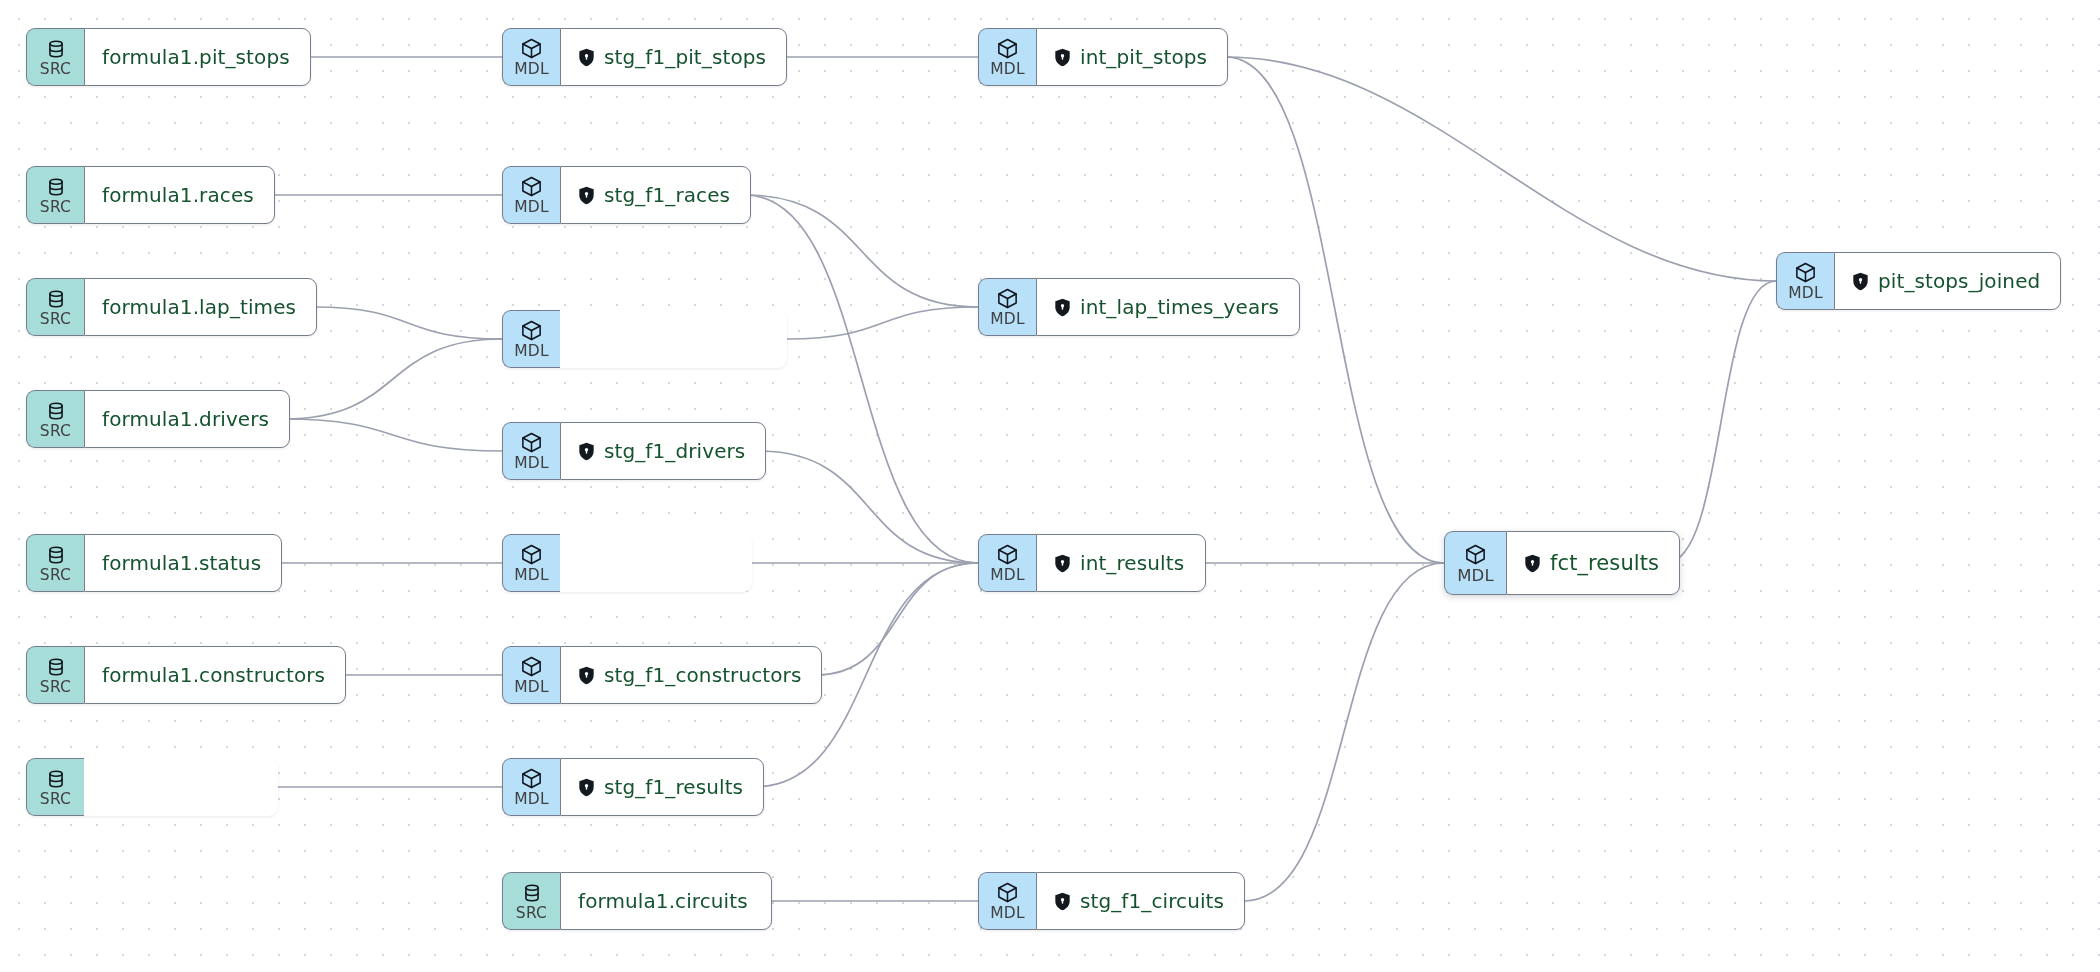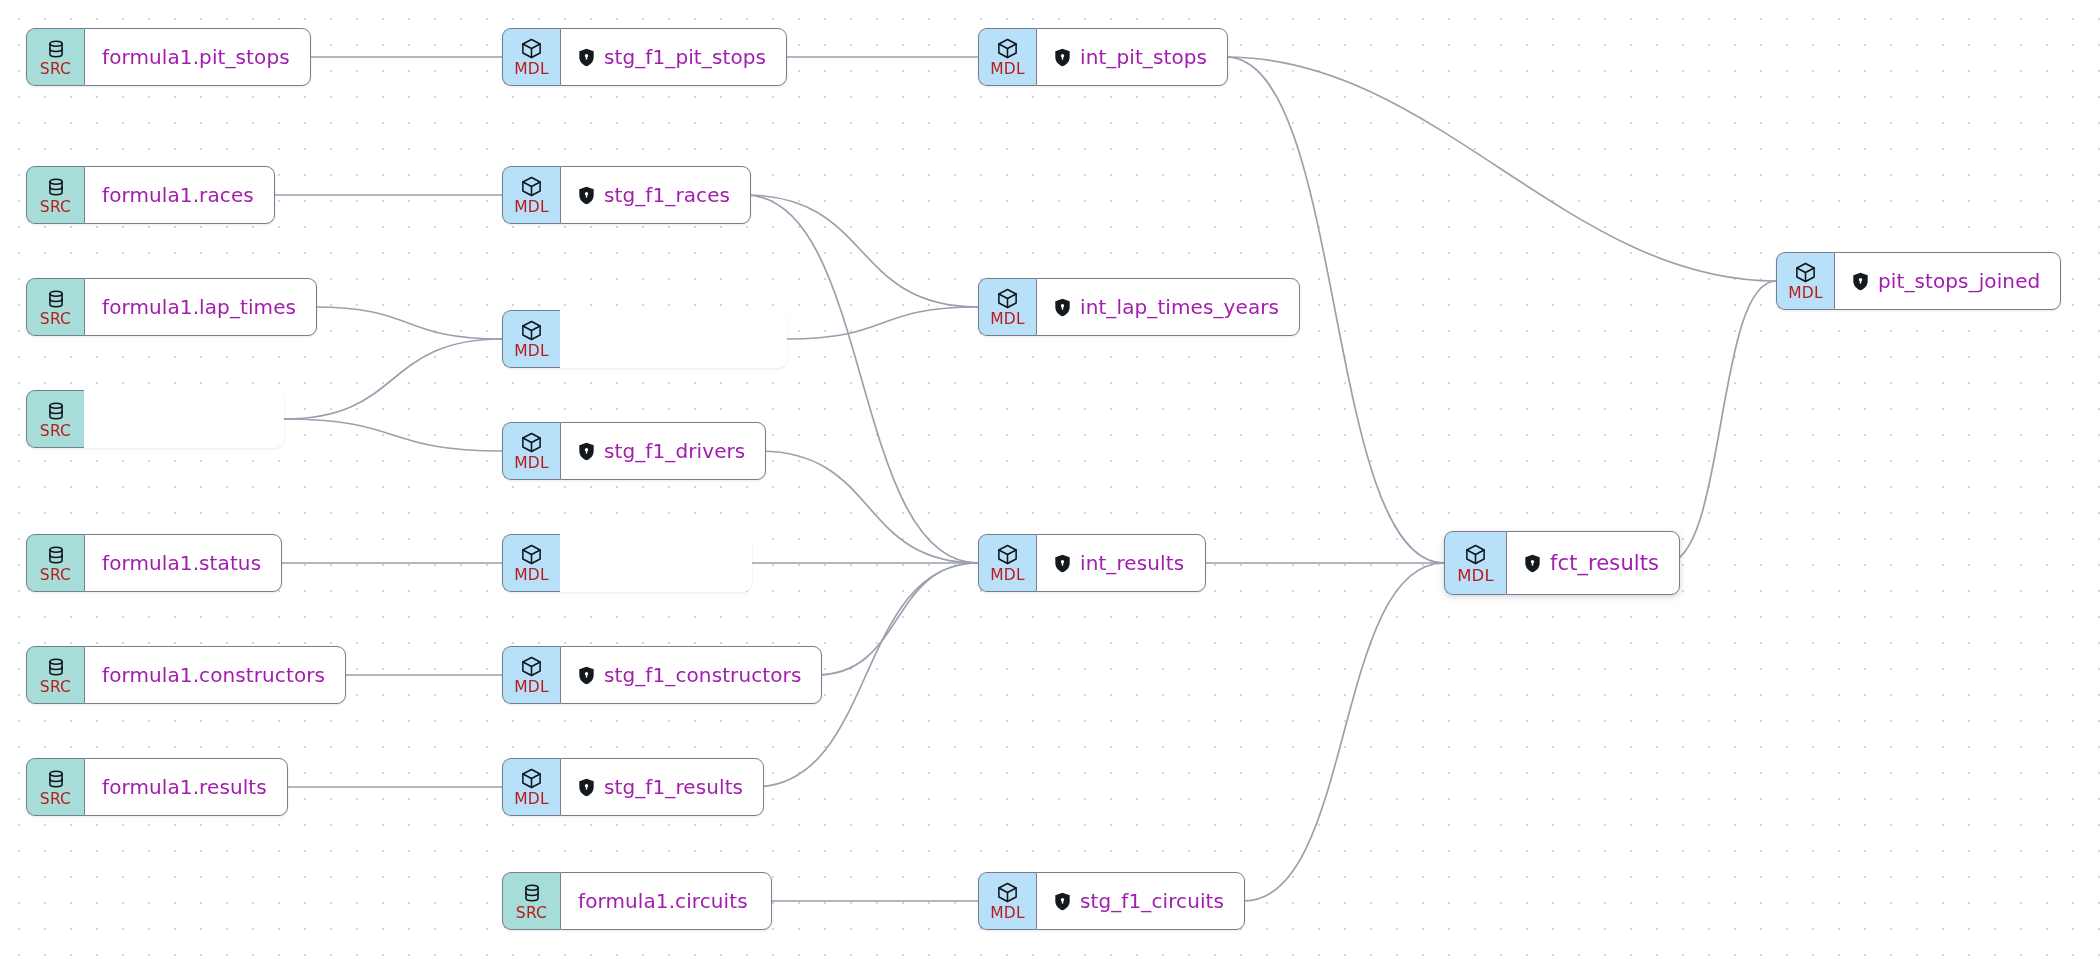--- a/index.html
+++ b/index.html
@@ -56,40 +56,40 @@
     box-sizing:border-box;
   }
   .node .icon-pane .glyph{
     display:block;
     line-height:0;
     margin-top:1px;
   }
   .node .icon-pane .code{
     font-size:15.5px;
     letter-spacing:.2px;
-    color:#b91c1c;
+    color:#404040;
     line-height:1;
     margin-top:1px;
     font-family:"DejaVu Sans","Liberation Sans",sans-serif;
   }
   .node .body{
     flex:1 1 auto;
     display:flex;
     align-items:center;
     gap:9px;
     padding:0 20px 0 17px;
     border:1.4px solid #767d8d;
     border-radius:0 9px 9px 0;
     background:#ffffff;
     box-sizing:border-box;
     white-space:nowrap;
   }
   .node .label{
     font-size:20px;
-    color:#a21caf;
+    color:#14532d;
     line-height:1;
     letter-spacing:.1px;
   }
   .node.src  .icon-pane{ background:#a6ddd8; }
   .node.mdl  .icon-pane{ background:#b8e1f9;justify-content:center; }
 
   
   .node.selected{
     height:64px;
     filter:drop-shadow(0 2px 3px rgba(35,42,61,.20));
@@ -171,20 +171,23 @@
       </div>
       <div class="node src" style="left: 26px; top: 390px; width: 258px;">
         <div class="icon-pane">
           <span class="glyph"><svg width="22" height="22" viewBox="0 0 24 24" fill="none" stroke="#10141c" stroke-width="1.7" stroke-linecap="round" stroke-linejoin="round">
               <ellipse cx="12" cy="6.2" rx="6.6" ry="2.7"></ellipse>
               <path d="M5.4 6.2v11.6c0 1.5 3 2.7 6.6 2.7s6.6-1.2 6.6-2.7V6.2"></path>
               <path d="M5.4 12c0 1.5 3 2.7 6.6 2.7s6.6-1.2 6.6-2.7"></path>
             </svg></span>
           <span class="code">SRC</span>
         </div>
+        <div class="body">
+          <span class="label">formula1.drivers</span>
+        </div>
       </div>
       <div class="node src" style="left: 26px; top: 534px; width: 253px;">
         <div class="icon-pane">
           <span class="glyph"><svg width="22" height="22" viewBox="0 0 24 24" fill="none" stroke="#10141c" stroke-width="1.7" stroke-linecap="round" stroke-linejoin="round">
               <ellipse cx="12" cy="6.2" rx="6.6" ry="2.7"></ellipse>
               <path d="M5.4 6.2v11.6c0 1.5 3 2.7 6.6 2.7s6.6-1.2 6.6-2.7V6.2"></path>
               <path d="M5.4 12c0 1.5 3 2.7 6.6 2.7s6.6-1.2 6.6-2.7"></path>
             </svg></span>
           <span class="code">SRC</span>
         </div>
@@ -206,23 +209,20 @@
         </div>
       </div>
       <div class="node src" style="left: 26px; top: 758px; width: 252px;">
         <div class="icon-pane">
           <span class="glyph"><svg width="22" height="22" viewBox="0 0 24 24" fill="none" stroke="#10141c" stroke-width="1.7" stroke-linecap="round" stroke-linejoin="round">
               <ellipse cx="12" cy="6.2" rx="6.6" ry="2.7"></ellipse>
               <path d="M5.4 6.2v11.6c0 1.5 3 2.7 6.6 2.7s6.6-1.2 6.6-2.7V6.2"></path>
               <path d="M5.4 12c0 1.5 3 2.7 6.6 2.7s6.6-1.2 6.6-2.7"></path>
             </svg></span>
           <span class="code">SRC</span>
-        </div>
-        <div class="body">
-          <span class="label">formula1.results</span>
         </div>
       </div>
       <div class="node src" style="left: 502px; top: 872px; width: 270px;">
         <div class="icon-pane">
           <span class="glyph"><svg width="22" height="22" viewBox="0 0 24 24" fill="none" stroke="#10141c" stroke-width="1.7" stroke-linecap="round" stroke-linejoin="round">
               <ellipse cx="12" cy="6.2" rx="6.6" ry="2.7"></ellipse>
               <path d="M5.4 6.2v11.6c0 1.5 3 2.7 6.6 2.7s6.6-1.2 6.6-2.7V6.2"></path>
               <path d="M5.4 12c0 1.5 3 2.7 6.6 2.7s6.6-1.2 6.6-2.7"></path>
             </svg></span>
           <span class="code">SRC</span>

